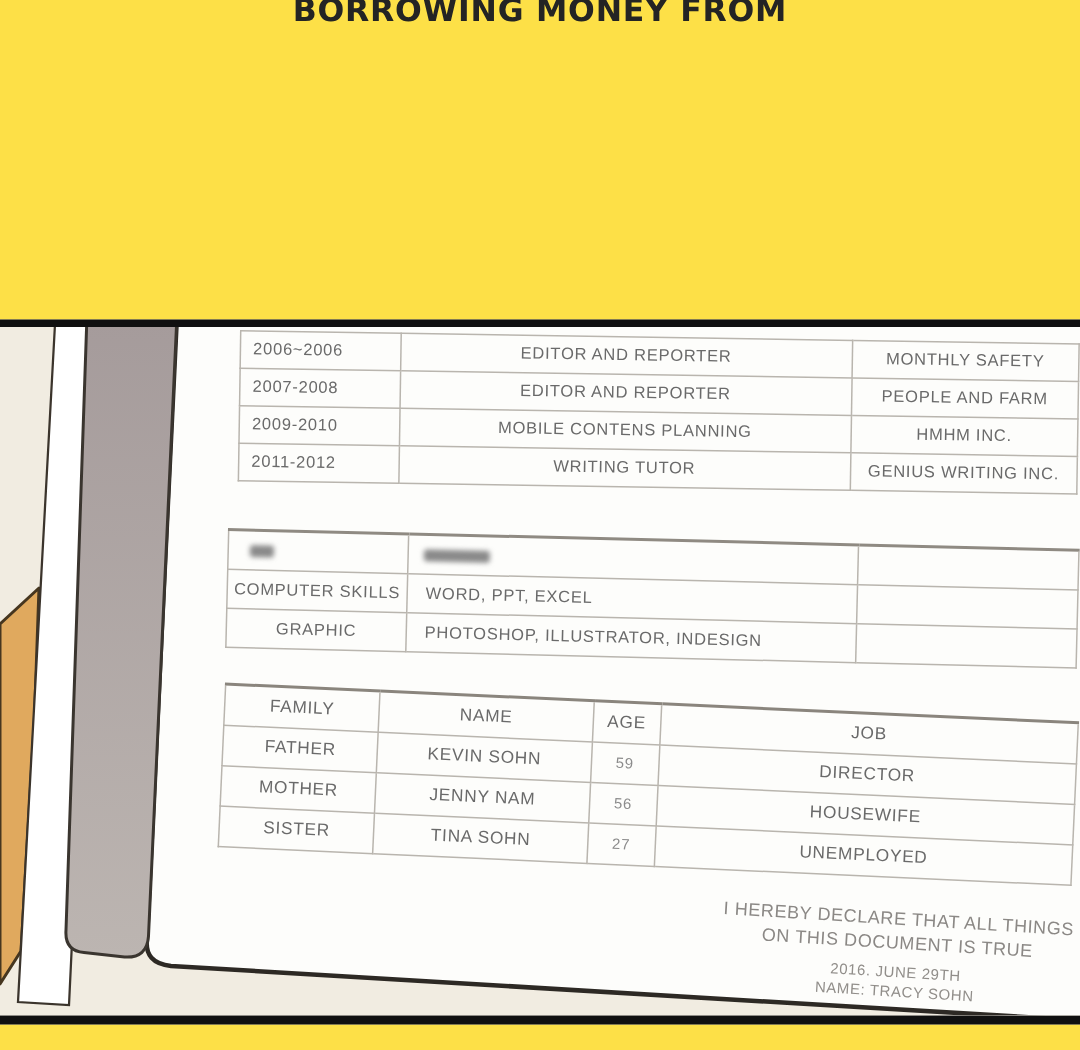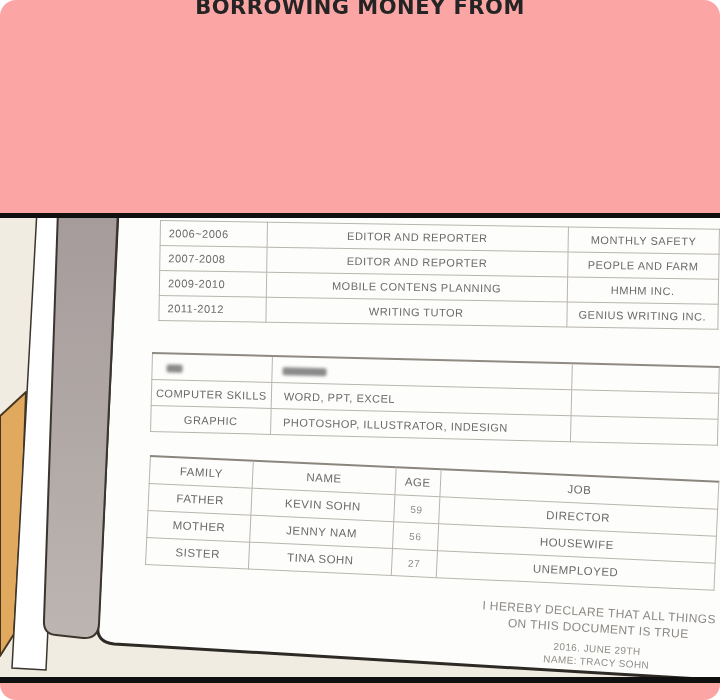--- a/index.html
+++ b/index.html
@@ -1,18 +1,18 @@
 <!DOCTYPE html>
 <html><head>
 <meta charset="utf-8">
 <style>
   html,body{margin:0;padding:0;background:#fff;}
   .stage{
     position:relative;width:720px;height:700px;overflow:hidden;
-    background:#fca5a5;font-family:"Liberation Sans",sans-serif;border-radius:16px;
+    background:#fde047;font-family:"Liberation Sans",sans-serif;
   }
   
   .caption{
     position:absolute;top:-7px;left:0;width:720px;text-align:center;
     font-family:"DejaVu Sans",sans-serif;font-weight:bold;
     font-size:21px;line-height:29px;letter-spacing:.5px;color:#242424;
   }
   
   .panel{
     position:absolute;left:0;top:213px;width:720px;height:459px;

